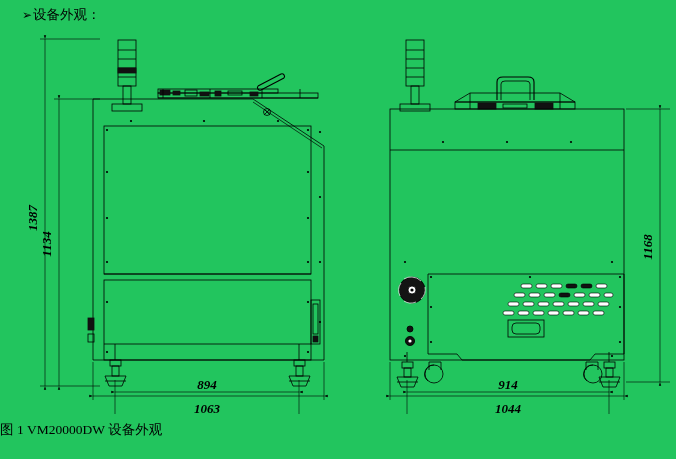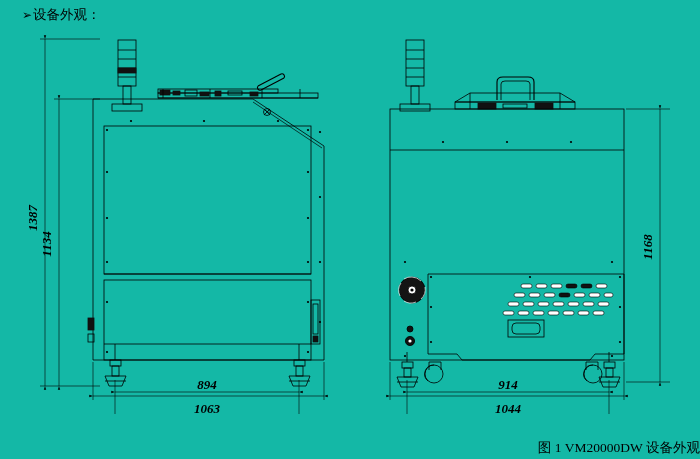--- a/index.html
+++ b/index.html
@@ -10,43 +10,44 @@
   body {
     width: 700px;
     height: 459px;
     position: relative;
     overflow: hidden;
     font-family: "Liberation Serif", "DejaVu Serif", serif;
     color: #000000;
   }
   #page {
     position: relative;
-    width: 700px;
+    width: 648px;
     height: 459px;
-    background: #14b8a6;
+    background: #22c55e;
+    padding-left: 28px;
   }
   .heading {
     position: absolute;
     left: 22px;
     top: 7px;
     font-size: 13.5px;
     line-height: 16px;
     font-family: "Liberation Sans", "DejaVu Sans", sans-serif;
     white-space: nowrap;
   }
   .heading .bullet {
     font-size: 12px;
     margin-right: 1px;
   }
   .caption {
     position: absolute;
     left: 0;
-    top: 439px;
+    top: 421px;
     width: 700px;
-    text-align: right;
+    text-align: left;
     font-size: 13.5px;
     font-family: "Liberation Serif", "DejaVu Serif", serif;
     white-space: nowrap;
   }
   svg.drawing {
     position: absolute;
     left: 0;
     top: 22px;
   }
   .dimtext {

